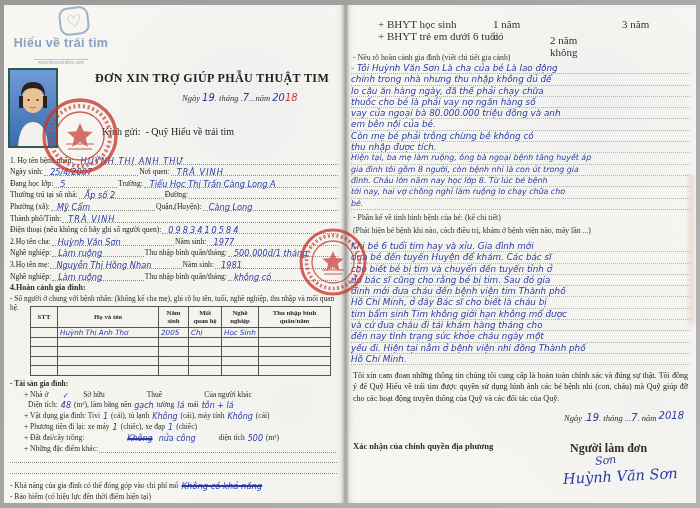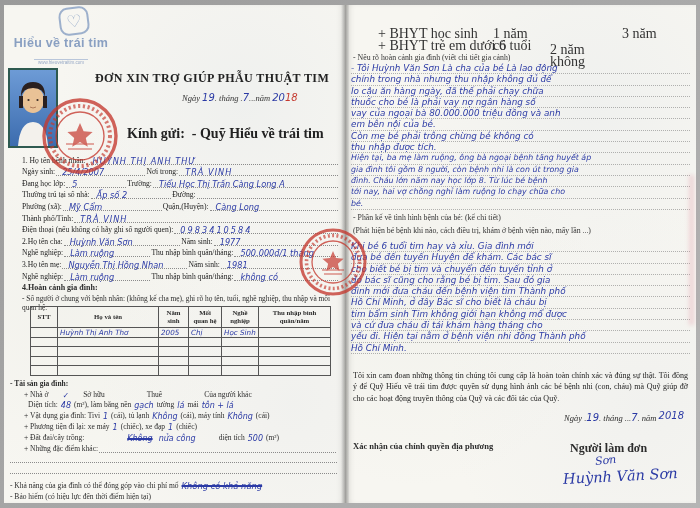--- a/index.html
+++ b/index.html
@@ -19,45 +19,45 @@
 
   
   .logo { position:absolute; left:2px; top:2px; width:110px; text-align:center; color:#8aa0c2; font-family:"Liberation Sans", sans-serif; }
   .logo-icon { display:inline-block; margin-left:26px; width:30px; height:28px; border:2px solid #9db0cc; border-radius:9px; transform:rotate(-7deg); font-size:17px; line-height:26px; color:#9db0cc; }
   .logo-word { font-weight:bold; font-size:12.5px; letter-spacing:.3px; margin-top:1px; }
   .logo-url  { font-size:4.5px; color:#97a9c6; border-top:1px solid #b9c6da; display:inline-block; padding:0 4px; }
   .photo { position:absolute; left:4px; top:63px; width:50px; height:80px; border:2px solid #2e5a50; background:#4a7fc1; overflow:hidden; }
   .doc-title { position:absolute; left:78px; top:66px; width:260px; text-align:center; font-weight:bold; font-size:12px; letter-spacing:.4px; color:#222; }
   .date-line { position:absolute; left:178px; top:87px; font-style:italic; font-size:8.5px; color:#333; }
   .date-line .hw { font-size:10px; }
-  .salutation { position:absolute; left:98px; top:121px; font-size:14px; font-weight:bold; color:#222;margin-left:25px; }
+  .salutation { position:absolute; left:98px; top:121px; font-size:10px; font-weight:normal; color:#222; }
 
   
-  .fields { position:absolute; left:18px; right:6px; top:148px; font-size:7.6px; }
+  .fields { position:absolute; left:6px; right:6px; top:148px; font-size:7.6px; }
   .frow { display:flex; align-items:flex-end; height:11.6px; white-space:nowrap; }
   .frow .lbl { color:#222; }
   .fill { flex:1; position:relative; border-bottom:1px dotted #8b8b8b; height:9px; margin:0 1px; }
   .fill .hw { position:absolute; left:6px; bottom:-2px; font-size:8.2px; white-space:nowrap; }
   .fill .hw.caps { letter-spacing:1px; }
   .sec-head { font-weight:bold; font-size:8px; margin-top:2px; height:11px; }
   .note { font-size:7.4px; line-height:9.6px; white-space:normal; }
 
   table.fam { position:absolute; left:26px; top:301px; width:300px; border-collapse:collapse; font-size:6.8px; table-layout:fixed; }
   table.fam th, table.fam td { border:1px solid #555; padding:0 2px; height:9.4px; overflow:hidden; white-space:nowrap; }
   table.fam th { font-weight:bold; text-align:center; height:21px; white-space:normal; line-height:8.5px; }
   table.fam td.hwcell { font-family:"DejaVu Sans", sans-serif; font-style:italic; color:#2b3aa5; font-size:7.2px; }
 
   .assets { position:absolute; left:6px; right:8px; top:372px; font-size:7.5px; }
   .arow { display:flex; align-items:flex-end; height:10.8px; white-space:nowrap; }
   .arow .hwv { margin:0 3px; font-size:8px; position:relative; top:1px; }
   .sp { display:inline-block; }
   .dotline { border-bottom:1px dotted #8b8b8b; height:9px; margin-top:1.5px; }
 
   
-  .bhyt { position:absolute; left:0; top:21px; width:100%; font-size:14px; color:#333; }
+  .bhyt { position:absolute; left:0; top:13px; width:100%; font-size:11px; color:#333; }
   .bhyt .row { position:relative; height:12px; }
   .bhyt .l { position:absolute; left:33px; }
   .bhyt .o1 { position:absolute; left:148px; }
   .bhyt .o2 { position:absolute; left:205px;margin-top:16px; }
   .bhyt .o3 { position:absolute; left:277px; }
   .rp-head { position:absolute; left:8px; font-size:7.8px; color:#333; }
   .hw-block { position:absolute; left:6px; right:6px; }
   .hw-line { height:11.3px; font-size:8.8px; white-space:nowrap; overflow:hidden; border-bottom:1px dotted rgba(120,120,120,.55); }
   .hw-line.dense { font-size:7.9px; }
   .declaration { position:absolute; left:8px; right:8px; top:365px; font-size:8px; line-height:11.3px; text-align:justify; color:#222; }
@@ -125,21 +125,21 @@
         <span class="lbl">1. Họ tên bệnh nhân:</span>
         <span class="fill">
             <span class="hw caps">HUỲNH THỊ ANH THƯ</span>
           </span>
       </div>
       <div class="frow">
         <span class="lbl">Ngày sinh:</span>
         <span class="fill" style="flex:.9">
             <span class="hw">25/4/2007</span>
           </span>
-        <span class="lbl">Nơi trong:</span>
+        <span class="lbl">Nơi quen:</span>
         <span class="fill" style="flex:1.6">
             <span class="hw caps">TRÀ VINH</span>
           </span>
       </div>
       <div class="frow">
         <span class="lbl">Đang học lớp:</span>
         <span class="fill" style="flex:.55">
             <span class="hw">5</span>
           </span>
         <span class="lbl">Trường:</span>
@@ -391,20 +391,21 @@
 
     <div class="hw-block hw" style="top:236px">
       <div class="hw-line">Khi bé 6 tuổi tim hay và xỉu. Gia đình mới</div>
       <div class="hw-line">đưa bé đến tuyến Huyện để khám. Các bác sĩ</div>
       <div class="hw-line">cho biết bé bị tim và chuyển đến tuyến tỉnh ở</div>
       <div class="hw-line">đó bác sĩ cũng cho rằng bé bị tim. Sau đó gia</div>
       <div class="hw-line">đình mới đưa cháu đến bệnh viện tim Thành phố</div>
       <div class="hw-line">Hồ Chí Minh, ở đây Bác sĩ cho biết là cháu bị</div>
       <div class="hw-line">tim bẩm sinh Tim không giới hạn không mổ được</div>
       <div class="hw-line">và cứ đưa cháu đi tái khám hàng tháng cho</div>
+      <div class="hw-line">đến nay tình trạng sức khỏe cháu ngày một</div>
       <div class="hw-line">yếu đi. Hiện tại nằm ở bệnh viện nhi đồng Thành phố</div>
       <div class="hw-line">Hồ Chí Minh.</div>
     </div>
 
     <div class="declaration">Tôi xin cam đoan những thông tin chúng tôi cung cấp là hoàn toàn chính xác và đúng sự thật. Tôi đồng ý để Quỹ Hiểu về trái tim được quyền sử dụng hình ảnh các bé bệnh nhi (con, cháu) mà Quỹ giúp đỡ cho các hoạt động truyền thông của Quỹ và các đối tác của Quỹ.</div>
 
     <div class="date2">
       <span>Ngày .</span><span class="hw">19</span><span>. tháng ...</span><span class="hw">7</span><span>. năm</span>
       <span class="hw yr">2018</span>
     </div>

